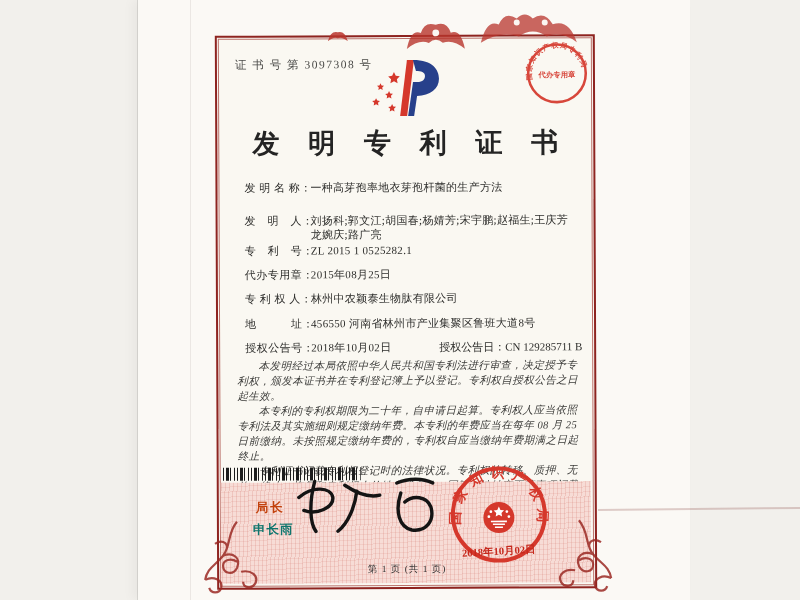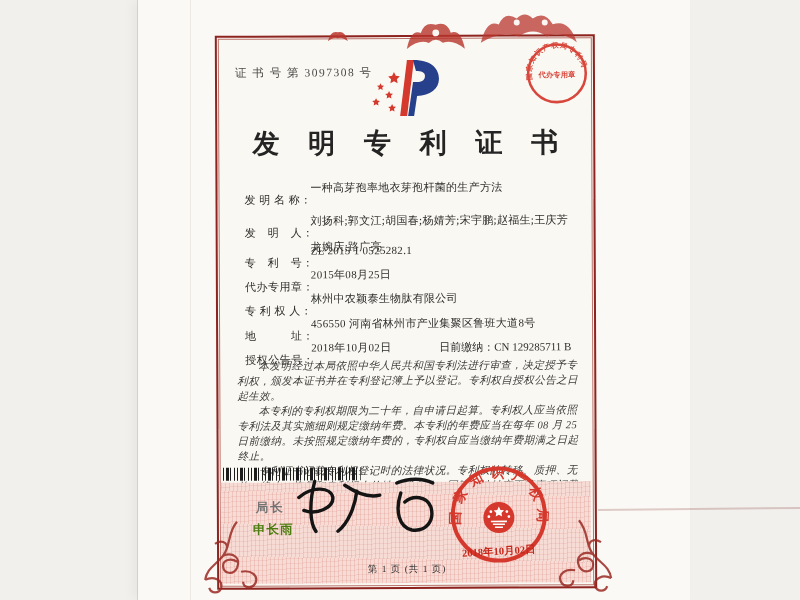--- a/index.html
+++ b/index.html
@@ -25,31 +25,31 @@
   
   .frame{
     position:absolute;left:216px;top:35px;width:376px;height:550px;
     border:2px solid #8e2420;
     box-shadow:inset 0 0 0 1px #fbf9f5, inset 0 0 0 2px rgba(165,70,62,.75);
     transform:rotate(-.25deg);transform-origin:50% 50%;
     background:#faf8f2;
   }
   .certno{
     position:absolute;left:18px;top:20px;
-    font-size:11.5px;color:#4a4a48;letter-spacing:1.5px;white-space:nowrap;margin-top:8px;
+    font-size:11.5px;color:#4a4a48;letter-spacing:1.5px;white-space:nowrap;
   }
   .logo{position:absolute;left:150px;top:21px;width:76px;height:60px;}
   .title{
     position:absolute;left:0;top:88px;width:100%;text-align:center;
     font-size:27px;font-weight:bold;color:#242424;letter-spacing:11px;
     text-indent:11px;white-space:nowrap;
   }
   
   .row{position:absolute;left:27px;width:335px;font-size:11px;color:#2e2e2c;line-height:14px;}
-  .row .lbl{display:inline-block;width:66px;vertical-align:top;white-space:nowrap;letter-spacing:.5px;margin-top:12px;}
+  .row .lbl{display:inline-block;width:66px;vertical-align:top;white-space:nowrap;letter-spacing:.5px;}
   .row .val{display:inline-block;width:262px;vertical-align:top;letter-spacing:.3px;}
   .row .val2{display:block;margin-left:66px;letter-spacing:.3px;}
   .grant-no{position:absolute;left:194px;top:0;white-space:nowrap;}
   
   .paras{
     position:absolute;left:19px;top:321px;width:350px;
     font-size:10.6px;line-height:15px;color:#3c3c3a;letter-spacing:.4px;
   }
   .paras p{margin:0;text-indent:2em;font-style:italic;}
   
@@ -62,22 +62,22 @@
       #1c1c1c 11px 12px,transparent 12px 14px);
   }
   
   .pinkzone{
     position:absolute;left:2px;top:445px;width:370px;height:101px;
     background-color:#f7dcd6;
     background-image:
       repeating-linear-gradient(92deg, rgba(210,115,105,.22) 0 1px, transparent 1px 4px),
       repeating-linear-gradient(-3deg, rgba(210,115,105,.15) 0 1px, transparent 1px 5px);
   }
-  .director-label{position:absolute;left:37px;top:462px;font-size:12.5px;font-weight:bold;color:#737373;letter-spacing:2px;}
-  .director-name{position:absolute;left:34px;top:484px;font-size:12.5px;font-weight:bold;color:#4d7c0f;letter-spacing:1px;}
+  .director-label{position:absolute;left:37px;top:462px;font-size:12.5px;font-weight:bold;color:#c2410c;letter-spacing:2px;}
+  .director-name{position:absolute;left:34px;top:484px;font-size:12.5px;font-weight:bold;color:#0f766e;letter-spacing:1px;}
   .signature{position:absolute;left:66px;top:428px;width:160px;height:86px;}
   .pageinfo{position:absolute;left:0;top:526px;width:100%;text-align:center;font-size:9.5px;color:#333;letter-spacing:1px;}
   
   .office-seal{position:absolute;left:230px;top:428px;width:100px;height:100px;}
   .agent-seal{position:absolute;left:308px;top:5px;width:64px;height:64px;opacity:.92;}
   
   .lace{position:absolute;}
   .corner{position:absolute;width:78px;height:80px;}
 </style>
 </head>
@@ -133,21 +133,21 @@
     <span class="lbl">代办专用章：</span><span class="val">2015年08月25日</span>
   </div>
   <div class="row" style="top:254px;">
     <span class="lbl">专 利 权 人：</span><span class="val">林州中农颖泰生物肽有限公司</span>
   </div>
   <div class="row" style="top:279px;">
     <span class="lbl">地　　　址：</span><span class="val">456550 河南省林州市产业集聚区鲁班大道8号</span>
   </div>
   <div class="row" style="top:303px;">
     <span class="lbl">授权公告号：</span><span class="val" style="width:120px;">2018年10月02日</span>
-    <span class="grant-no"><span>日前缴纳：</span><span>CN 129285711 B</span></span>
+    <span class="grant-no"><span>授权公告日：</span><span>CN 129285711 B</span></span>
   </div>
 
   <div class="paras">
     <p>本发明经过本局依照中华人民共和国专利法进行审查，决定授予专利权，颁发本证书并在专利登记簿上予以登记。专利权自授权公告之日起生效。</p>
     <p>本专利的专利权期限为二十年，自申请日起算。专利权人应当依照专利法及其实施细则规定缴纳年费。本专利的年费应当在每年 08 月 25 日前缴纳。未按照规定缴纳年费的，专利权自应当缴纳年费期满之日起终止。</p>
     <p>专利证书记载专利权登记时的法律状况。专利权的转移、质押、无效、终止、恢复和专利权人的姓名或名称、国籍、地址变更等事项记载在专利登记簿上。</p>
   </div>
 
   <div class="barcode"></div>
 

